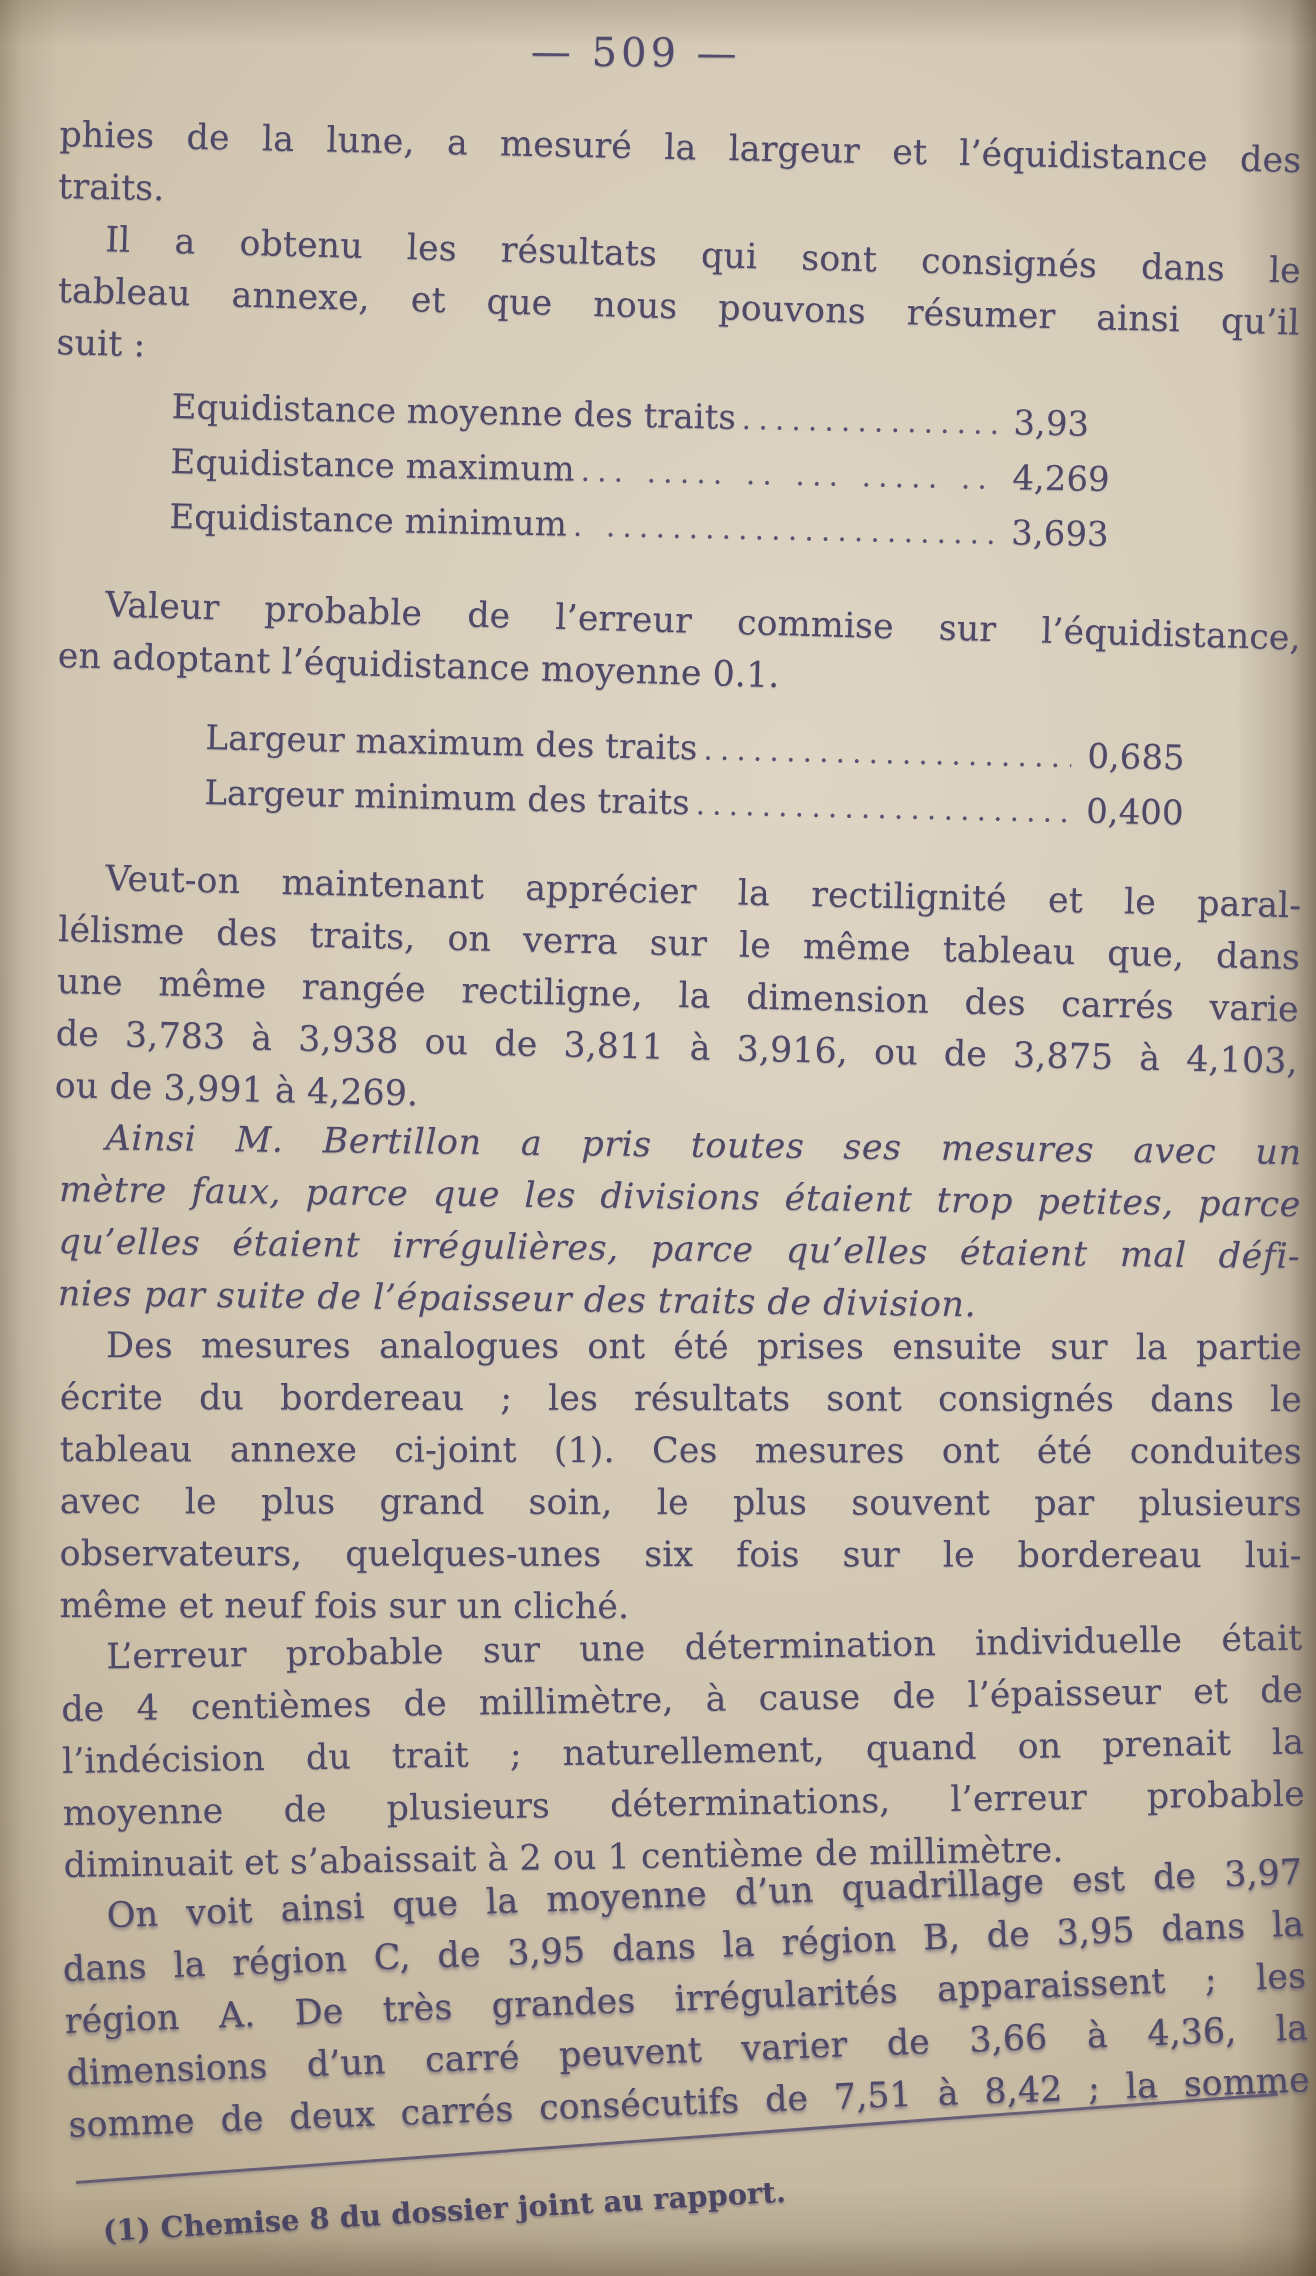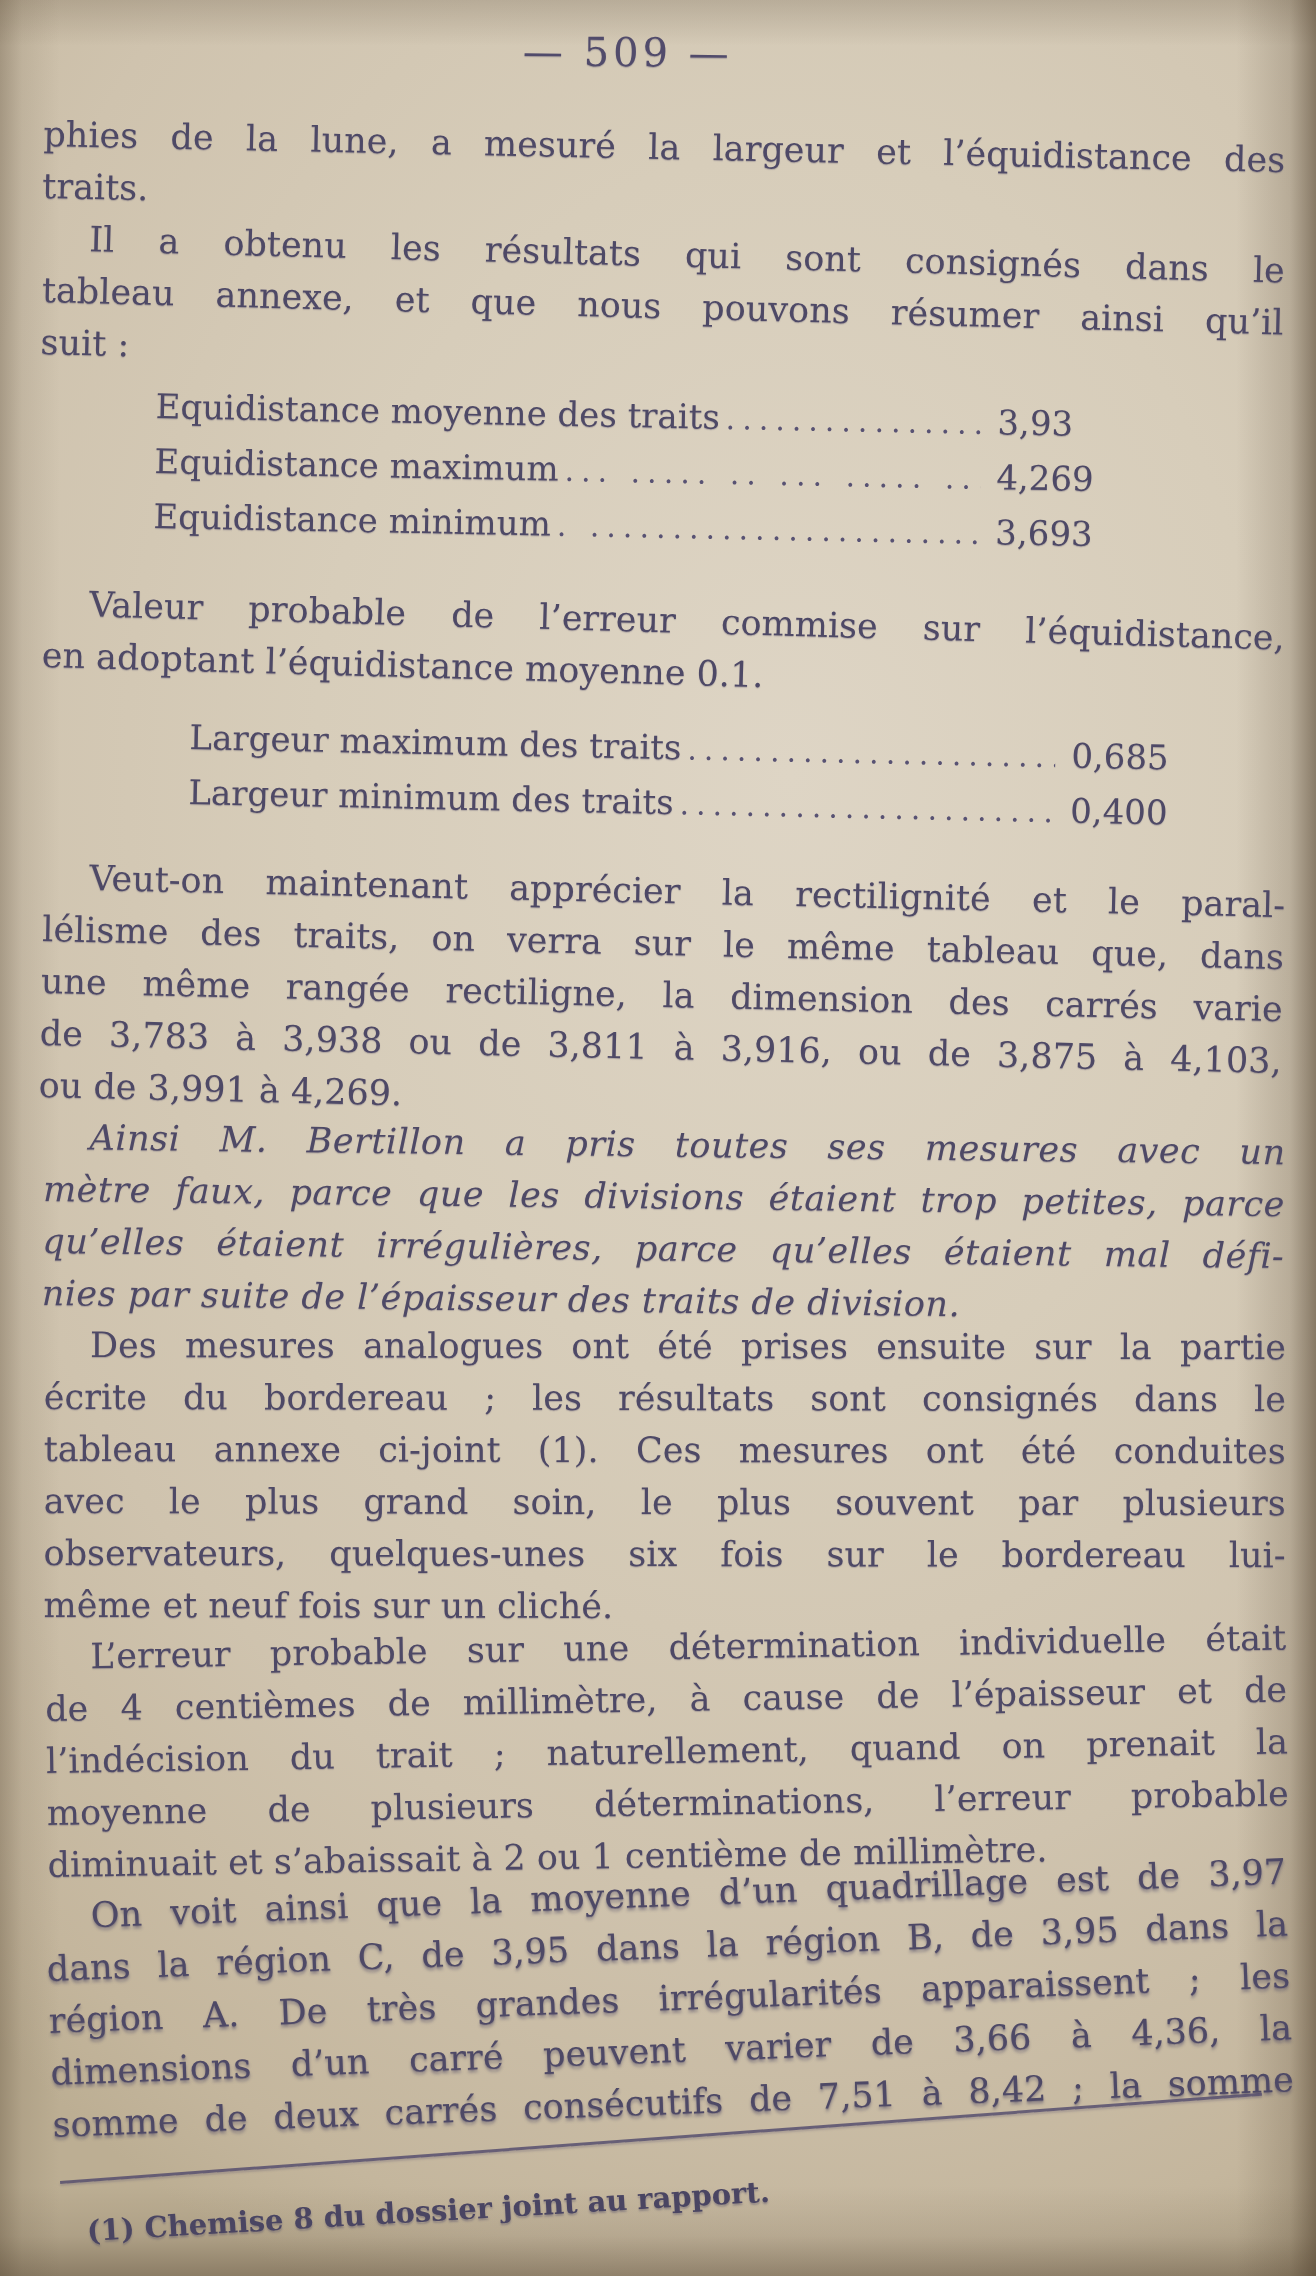--- a/index.html
+++ b/index.html
@@ -9,21 +9,21 @@
     height: 2276px;
     overflow: hidden;
     background:
       linear-gradient(to left,  rgba(73,57,38,0.55) 0px, rgba(73,57,38,0.20) 26px, rgba(73,57,38,0) 80px),
       linear-gradient(to right, rgba(73,57,38,0.30) 0px, rgba(73,57,38,0.10) 22px, rgba(73,57,38,0) 60px),
       linear-gradient(to top,   rgba(73,57,38,0.42) 0px, rgba(73,57,38,0.12) 40px, rgba(73,57,38,0) 90px),
       linear-gradient(to bottom,rgba(73,57,38,0.20) 0px, rgba(73,57,38,0) 46px),
       radial-gradient(95% 72% at 60% 34%, #ded5c5 0%, #d7cdba 38%, #cfc3ae 68%, #c4b69d 92%, #bcae93 100%);
     font-family: "DejaVu Serif", "Liberation Serif", serif;
   }
-  .sheet { position: absolute; inset: 0; padding: 14px 34px 0 44px; }
+  .sheet { position: absolute; inset: 0; padding: 14px 34px 0 60px; }
   .block { transform-origin: left top; }
 
   .pagenum-wrap { text-align: center; padding-right: 70px; margin-top: 10px; }
   .pagenum {
     font-size: 40px; letter-spacing: 4px; color: #514b6b;
     text-shadow: 0 1px 1px rgba(81,75,107,0.35);
   }
 
   .para { width: 1242px; }
   .line {

